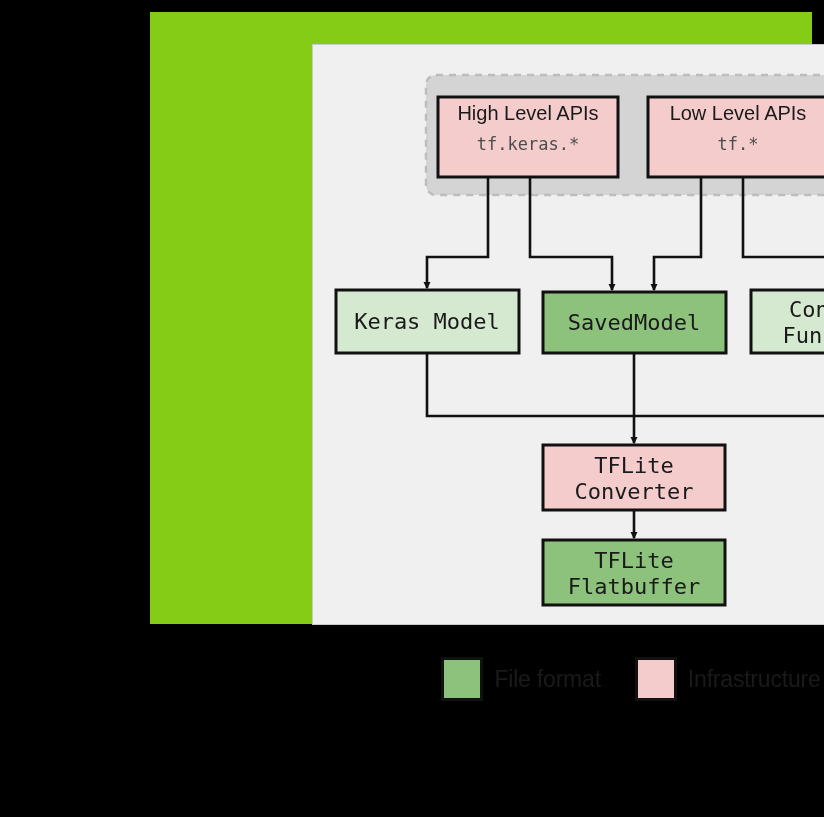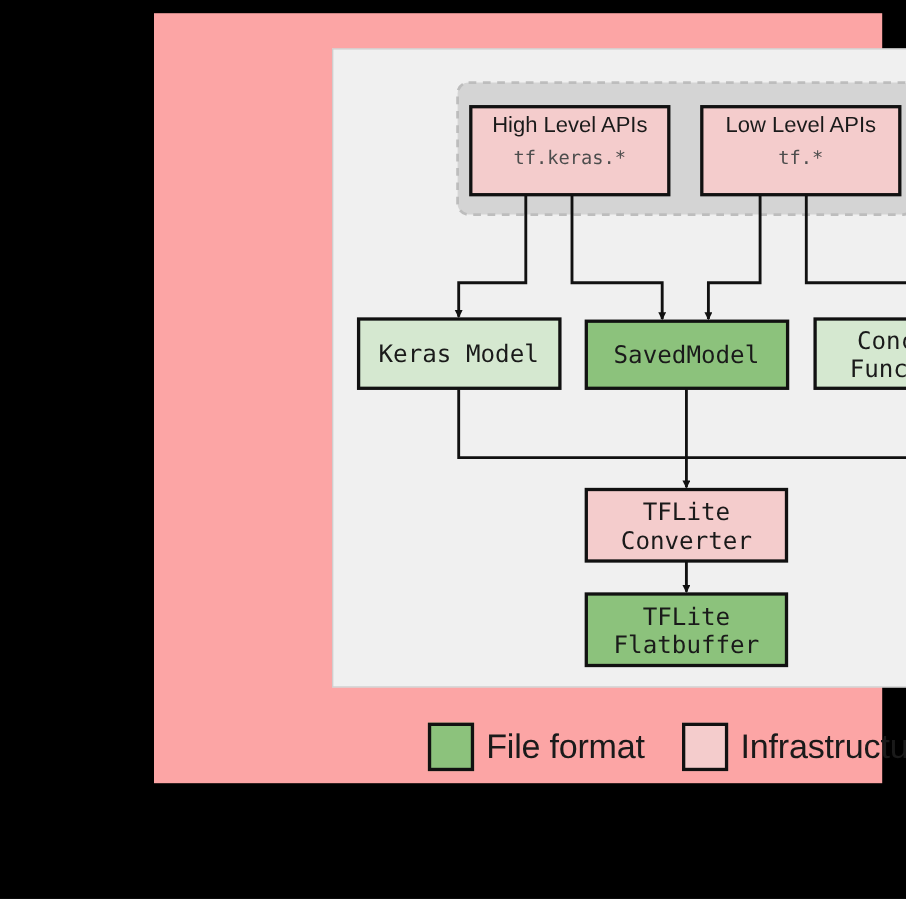--- a/index.html
+++ b/index.html
@@ -15,25 +15,25 @@
   }
   #root {
     position: relative;
     width: 824px;
     height: 817px;
     background: #000000;
   }
   
   .page-card {
     position: absolute;
-    left: 140px;
+    left: 150px;
     top: 12px;
     width: 662px;
-    height: 700px;
-    background: #fca5a5;
+    height: 612px;
+    background: #84cc16;
   }
   
   .diagram-panel {
     position: absolute;
     left: 162px;
     top: 32px;
     width: 650px;
     height: 581px;
     background: #f0f0f0;
     border: 1px solid #c9c9c9;
@@ -62,21 +62,21 @@
     gap: 11px;
   }
   .legend-swatch {
     width: 42px;
     height: 44px;
     border: 3px solid #111111;
     box-sizing: border-box;
   }
   .legend-label {
     font-family: "Liberation Sans", sans-serif;
-    font-size: 31px;
+    font-size: 23px;
     color: #1a1a1a;
     white-space: nowrap;
     letter-spacing: -0.2px;
   }
   
   text.node-mono {
     font-family: "DejaVu Sans Mono", "Liberation Mono", monospace;
     font-size: 22px;
     fill: #1a1a1a;
   }

